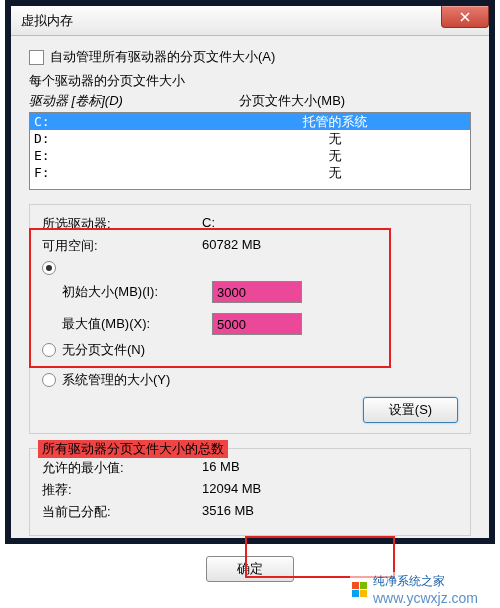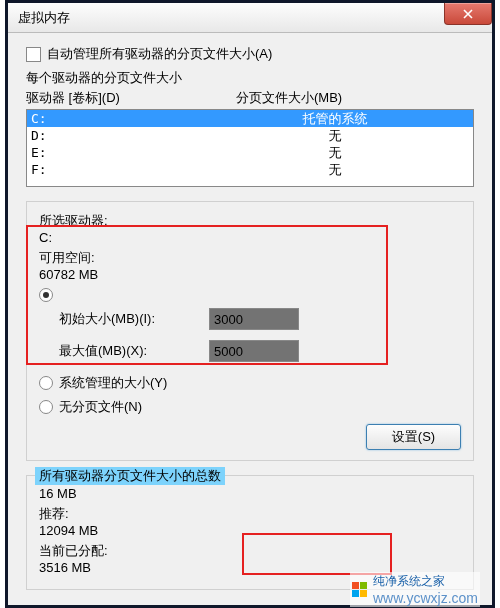--- a/index.html
+++ b/index.html
@@ -7,22 +7,22 @@
       font-family: "Microsoft YaHei", SimSun, sans-serif;
       font-size: 13px;
       background: #fff;
       width: 500px;
       height: 608px;
       overflow: hidden;
       position: relative;
     }
     .window {
       width: 490px;
-      height: 608px;
-      border: 3px solid #0f172a;
+      height: 544px;
+      border: 6px solid #0f172a;
       background: #f0f0f0;
       position: relative;
       margin-left: 5px;
     }
     .titlebar {
       height: 30px;
       background: linear-gradient(to bottom, #fdfdfd, #e8e8e8);
       border-bottom: 1px solid #bbb;
       display: flex;
       align-items: center;
@@ -62,21 +62,21 @@
       background: #fff;
     }
     .label-sub {
       margin-bottom: 2px;
     }
     .list-header {
       display: flex;
       font-size: 13px;
       margin-bottom: 2px;
     }
-    .list-header .col1 { width: 210px; }
+    .list-header .col1 { width: 210px; font-style: italic; }
     .list-header .col2 { flex: 1; }
     .drive-list {
       border: 1px solid #888;
       background: #fff;
       height: 78px;
       overflow: hidden;
     }
     .drive-row {
       display: flex;
       font-size: 13px;
@@ -110,21 +110,20 @@
     }
     .red-box-2 {
       left: 234px;
       top: 530px;
       width: 150px;
       height: 42px;
     }
     .info-row {
       display: flex;
       margin-bottom: 4px;
-      flex-direction: column;
     }
     .info-row .k { width: 160px; }
     .info-row .v { flex: 1; }
     .radio-row {
       display: flex;
       align-items: center;
       gap: 6px;
       margin-top: 6px;
     }
     .radio {
@@ -149,21 +148,21 @@
       display: flex;
       align-items: center;
       margin-top: 6px;
       margin-left: 20px;
     }
     .input-row .lbl { width: 150px; }
     .text-input {
       width: 90px;
       height: 22px;
       border: 1px solid #888;
-      background: #737373;
+      background: #ec4899;
       padding: 0 4px;
       font-size: 13px;
       font-family: inherit;
     }
     .btn {
       height: 26px;
       border: 1px solid #888;
       background: linear-gradient(to bottom, #fdfdfd, #e4e4e4);
       border-radius: 3px;
       padding: 12px 16px;
@@ -185,21 +184,21 @@
     .fieldset {
       border: 1px solid #d0d0d0;
       padding: 10px 12px 10px 12px;
       margin-top: 14px;
       position: relative;
     }
     .legend {
       position: absolute;
       top: -9px;
       left: 8px;
-      background: #7dd3fc;
+      background: #ef4444;
       padding: 0 4px;
     }
     .bottom-btns {
       display: flex;
       justify-content: center;
       gap: 8px;
       padding: 10px 18px 0 18px;
     }
     .ok-btn {
       width: 88px;
@@ -292,37 +291,38 @@
       </div>
       <div class="input-row">
         <span class="lbl">初始大小(MB)(I):</span>
         <input class="text-input" value="3000" style="">
       </div>
       <div class="input-row" style="margin-top:10px;">
         <span class="lbl">最大值(MB)(X):</span>
         <input class="text-input" value="5000" style="">
       </div>
 
+      <div class="radio-row">
+        <span class="radio"></span>
+        <span>无分页文件(N)</span>
+      </div>
       <div class="radio-row" style="margin-top:12px;">
         <span class="radio"></span>
         <span>系统管理的大小(Y)</span>
       </div>
-      <div class="radio-row">
-        <span class="radio"></span>
-        <span>无分页文件(N)</span>
-      </div>
 
       <div class="set-btn-row">
         <button class="btn default" style="width:95px;">设置(S)</button>
       </div>
     </div>
 
     <div class="fieldset">
       <span class="legend">所有驱动器分页文件大小的总数</span>
       <div class="info-row">
+        <span class="k">允许的最小值:</span>
         <span class="v">16 MB</span>
       </div>
       <div class="info-row">
         <span class="k">推荐:</span>
         <span class="v">12094 MB</span>
       </div>
       <div class="info-row">
         <span class="k">当前已分配:</span>
         <span class="v">3516 MB</span>
       </div>

